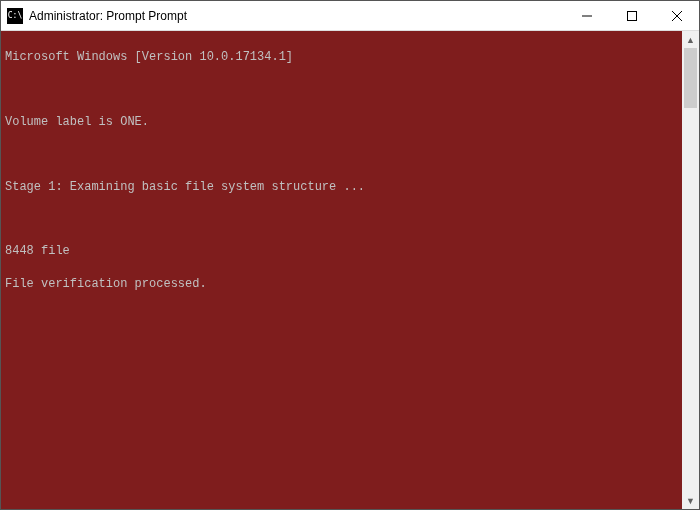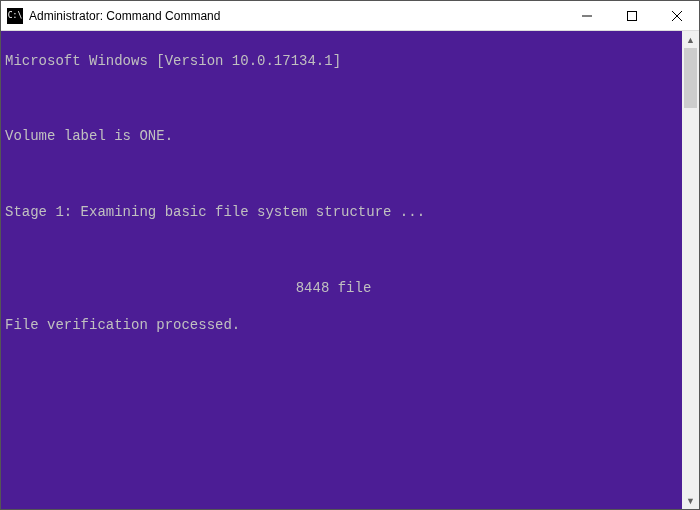--- a/index.html
+++ b/index.html
@@ -62,24 +62,24 @@
     }
     .win-btn svg { width: 10px; height: 10px; }
     .content-area {
       flex: 1;
       display: flex;
       background: #000;
       overflow: hidden;
     }
     .terminal {
       flex: 1;
-      background: #4c1d95;
+      background: #7f1d1d;
       color: #c0c0c0;
       font-family: "Consolas", "Courier New", monospace;
-      font-size: 14px;
+      font-size: 12px;
       line-height: 1.35;
       padding: 2px 0 2px 4px;
       white-space: pre-wrap;
       overflow: hidden;
     }
     .scrollbar {
       width: 17px;
       background: #f0f0f0;
       display: flex;
       flex-direction: column;
@@ -101,31 +101,31 @@
     .sb-thumb {
       position: absolute;
       top: 0;
       left: 2px;
       right: 2px;
       height: 60px;
       background: #cdcdcd;
     }
     .sb-arrow { font-size: 9px; color: #606060; }
     .tline { display: block; }
-    .r { text-align: center; padding-right: 20px; display: block; }
+    .r { text-align: left; padding-right: 20px; display: block; }
   </style>
 </head>
 <body>
 
 <div class="window">
   <div class="titlebar">
     <span class="title-icon">
       <span class="title-icon-inner">C:\</span>
     </span>
-    <span class="title-text">Administrator: Command Command</span>
+    <span class="title-text">Administrator: Prompt Prompt</span>
     <div class="window-controls">
       <button class="win-btn">
         <svg viewBox="0 0 10 10">
             <line x1="0" y1="5" x2="10" y2="5" stroke="#000" stroke-width="1"></line>
           </svg>
       </button>
       <button class="win-btn">
         <svg viewBox="0 0 10 10">
             <rect x="0.5" y="0.5" width="9" height="9" fill="none" stroke="#000" stroke-width="1"></rect>
           </svg>

